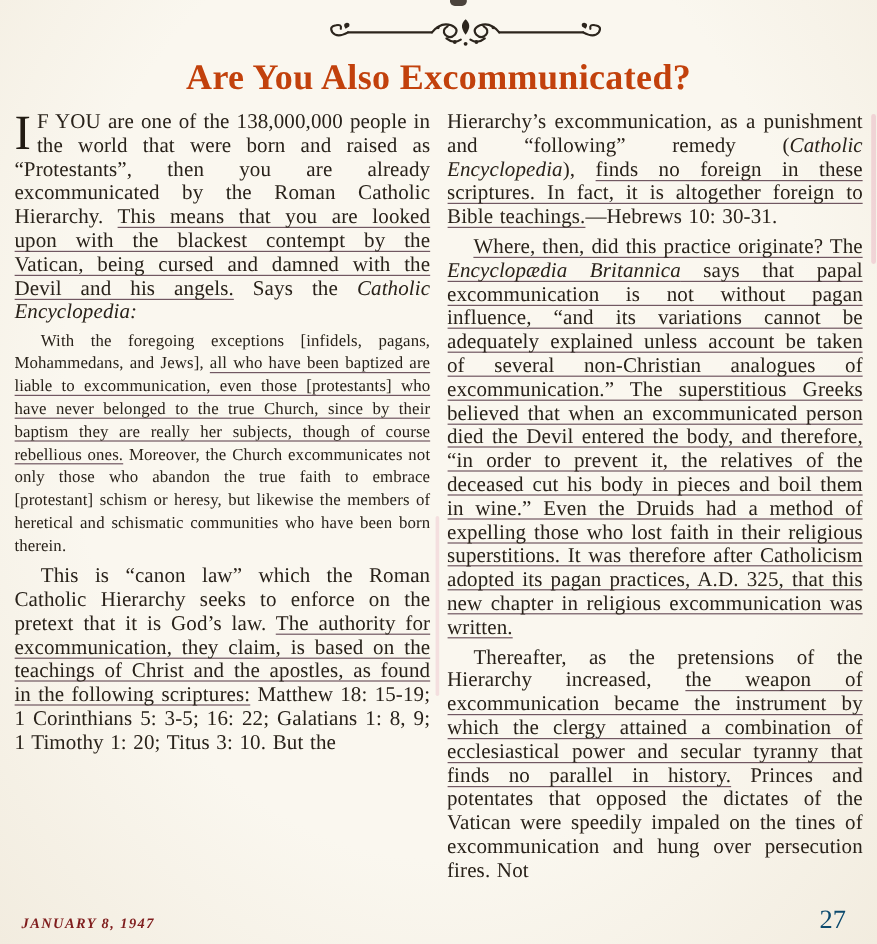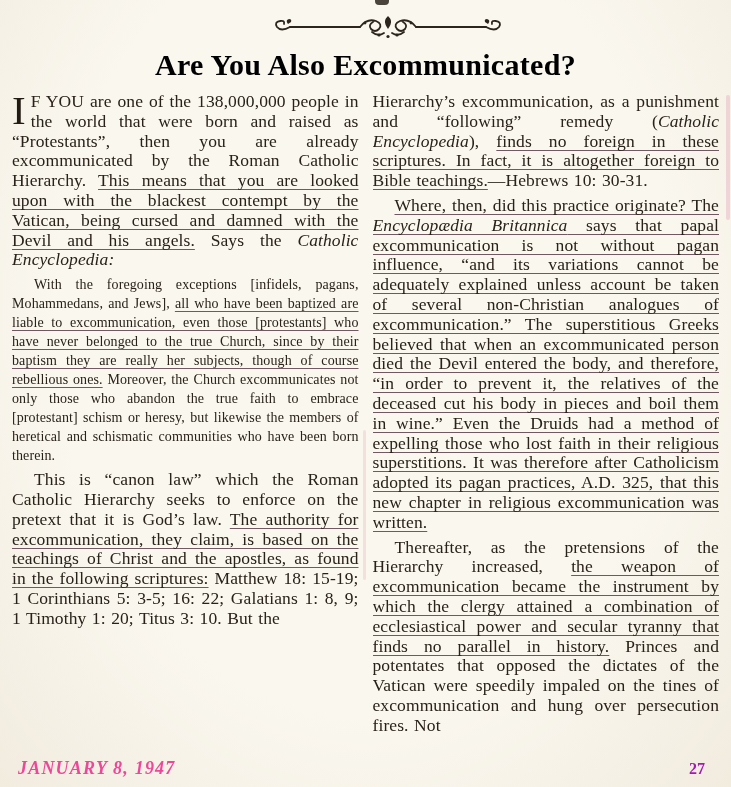--- a/index.html
+++ b/index.html
@@ -20,21 +20,21 @@
   .ornament-wrap{
     text-align:center;margin-top:8px;height:28px;
     transform:translateX(22px);
   }
   .page-title{
     text-align:center;
     font-size:30px;
     font-weight:bold;
     letter-spacing:.3px;
     margin:8px 0 10px 0;
-    color:#000000;
+    color:#c2410c;
   }
   .columns{
     display:flex;gap:14px;
     padding:0 2px;
     height:676px;
   }
   .col{
     flex:1;min-width:0;
     text-align:justify;
     overflow:hidden;
@@ -68,25 +68,25 @@
     text-decoration-skip-ink:none;
   }
   .i{font-style:italic;}
   .footer{
     position:absolute;
     left:18px;right:26px;bottom:8px;
     display:flex;justify-content:space-between;align-items:baseline;
   }
   .footer-date{
     font-style:italic;font-weight:bold;
-    font-size:18px;letter-spacing:1.2px;
-    color:#ec4899;
+    font-size:12px;letter-spacing:1.2px;
+    color:#7f1d1d;
   }
   .footer-page{
-    font-weight:bold;font-size:16px;color:#a21caf;
+    font-weight:normal;font-size:22px;color:#0c4a6e;
   }
   .scan-mark{
     position:absolute;border-radius:3px;pointer-events:none;
   }
   .scan-mark.m1{right:1px;top:95px;width:4px;height:125px;background:rgba(224,140,170,.30);}
   .scan-mark.m2{left:363px;top:430px;width:3px;height:150px;background:rgba(224,140,170,.22);}
 </style>
 </head>
 <body>
 

